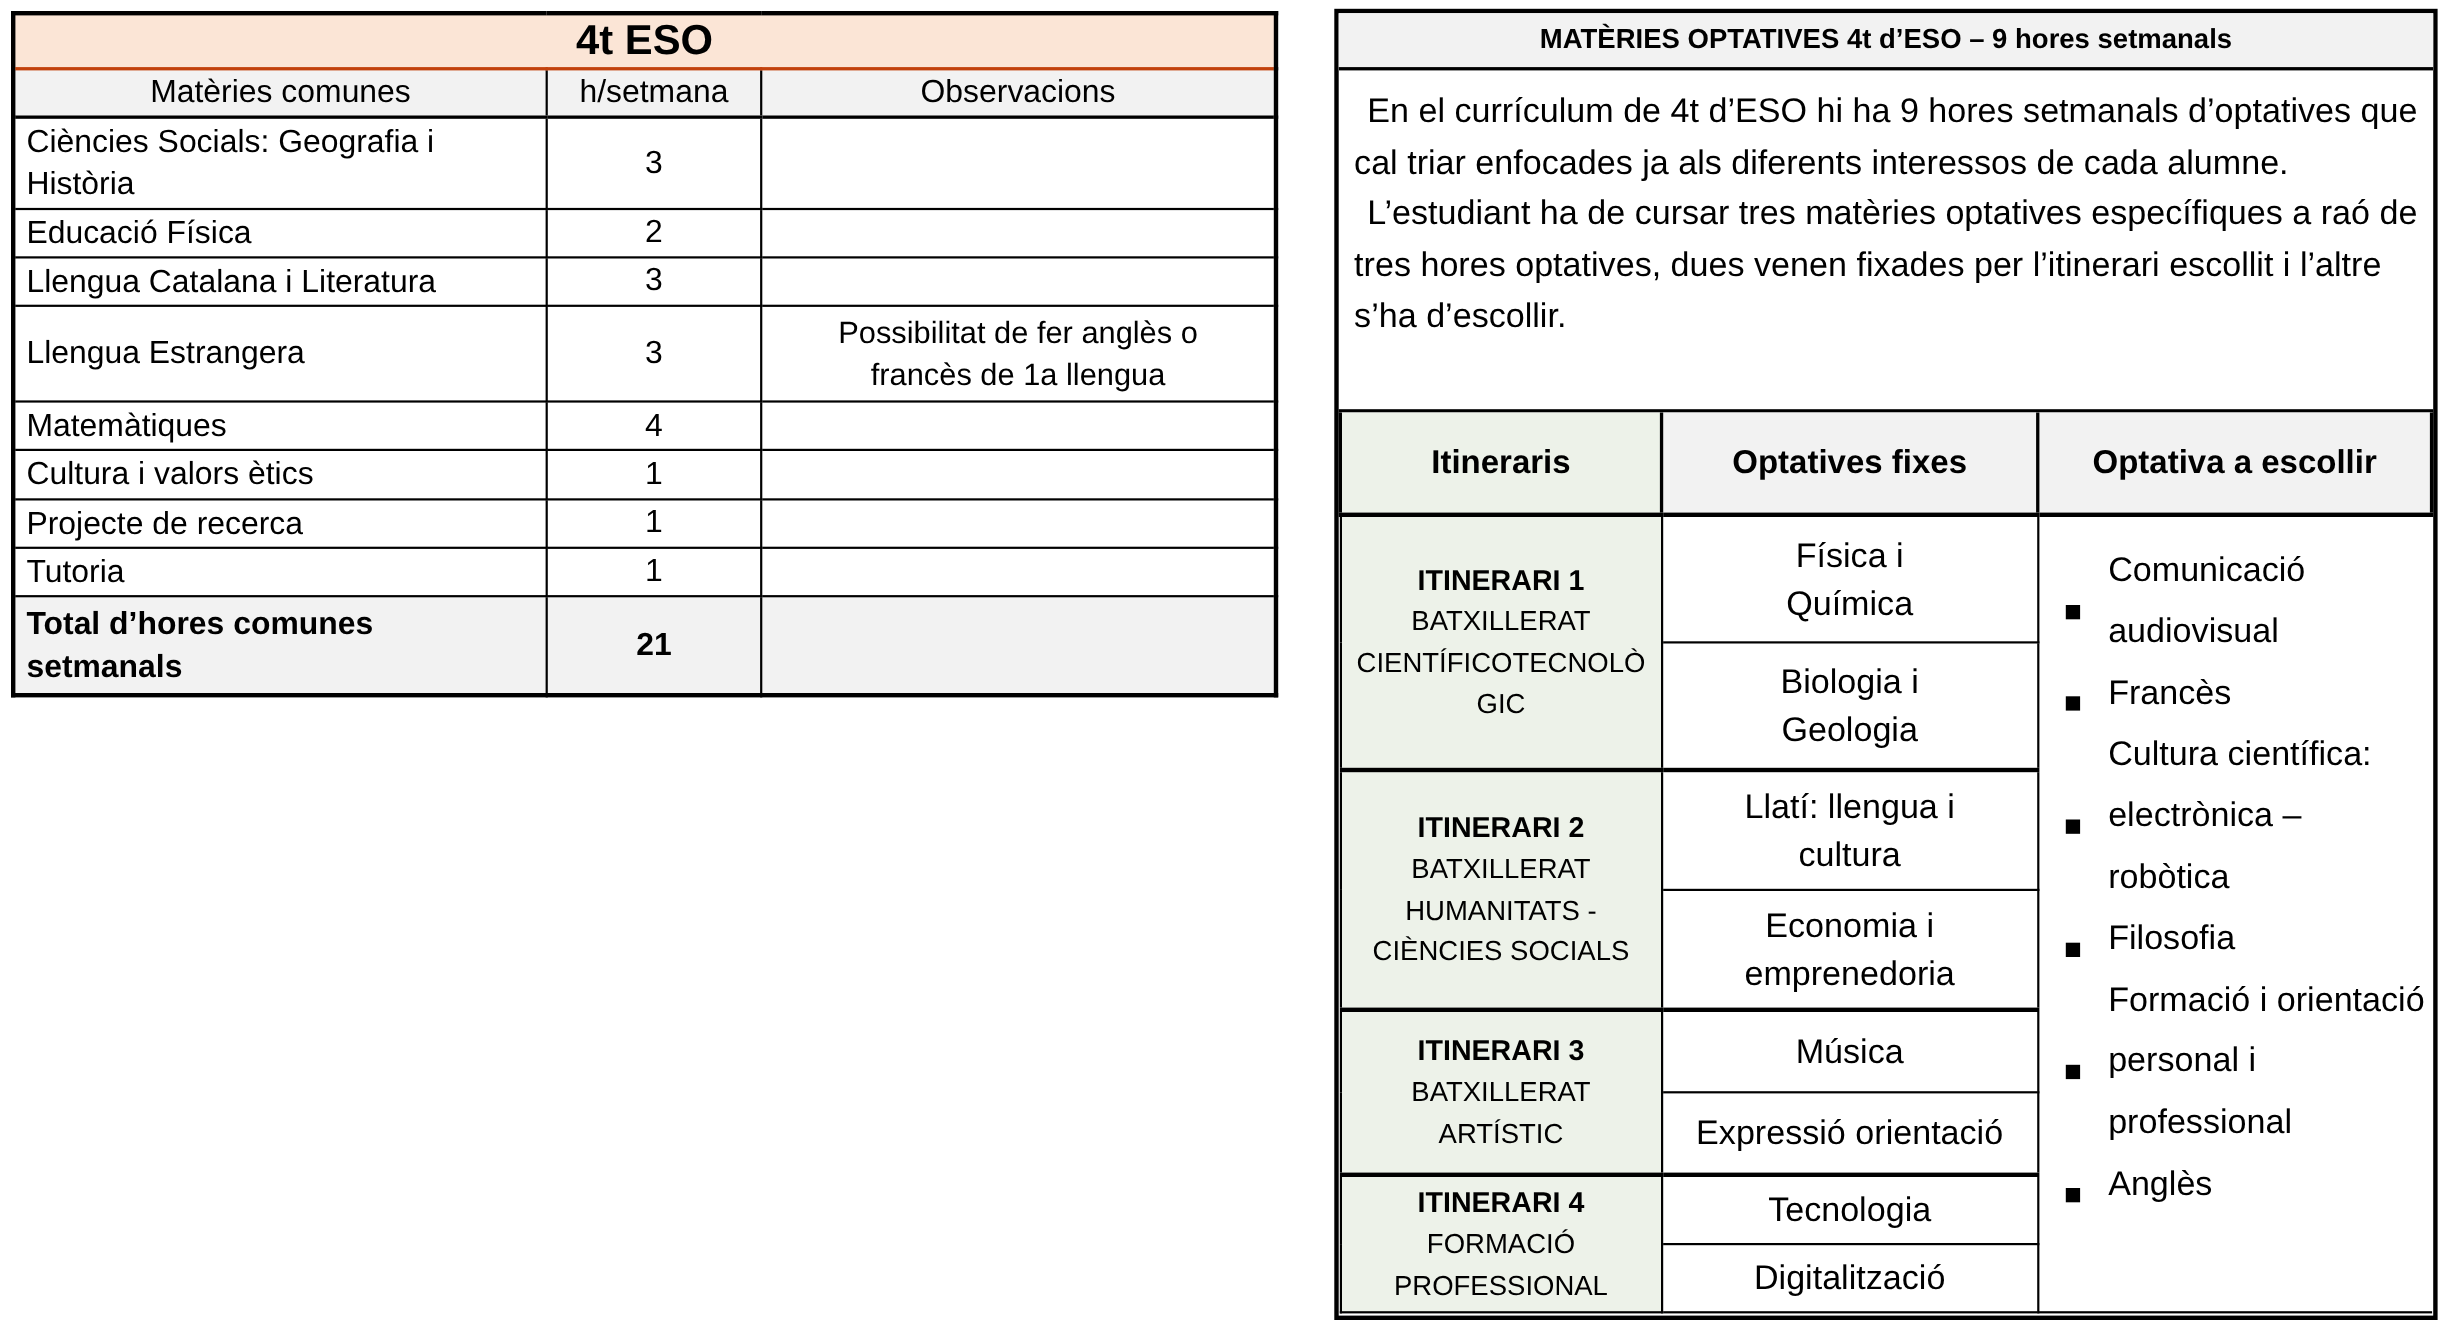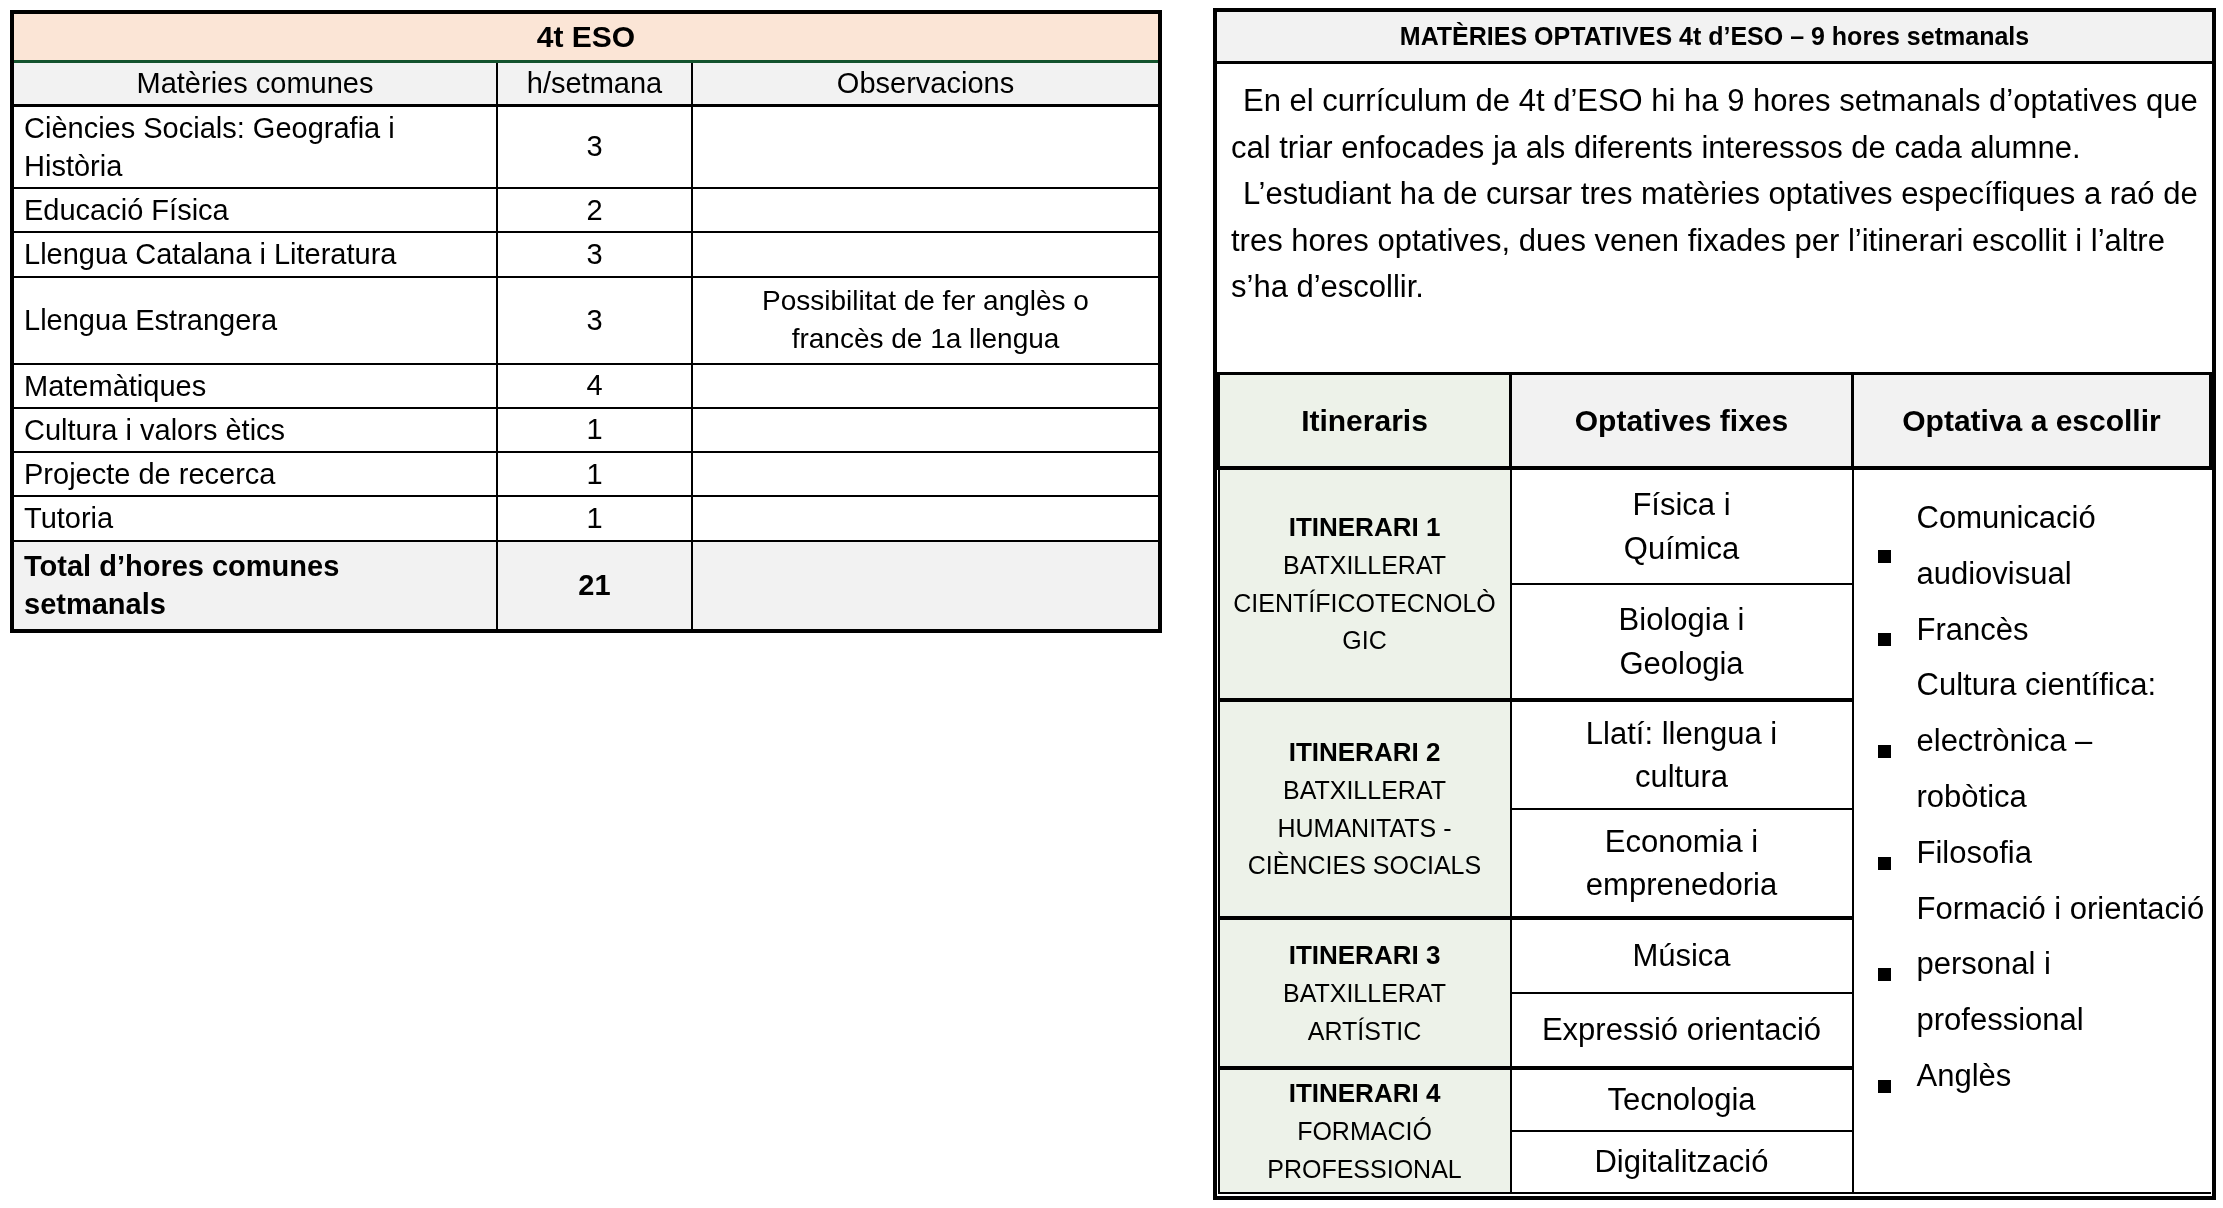--- a/index.html
+++ b/index.html
@@ -23,24 +23,24 @@
     border: 4px solid #000;
   }
   table.ltable th, table.ltable td {
     border: 2px solid #000;
     padding: 2px 10px;
     vertical-align: middle;
   }
   .ltable .title-row th {
     background: var(--peach);
     font-weight: bold;
-    font-size: 30px;
+    font-size: 38px;
     text-align: center;
     height: 49px;
-    border-bottom: 3px solid #14532d;
+    border-bottom: 3px solid #c2410c;
   }
   .ltable .head-row th {
     background: var(--gray);
     font-weight: normal;
     font-size: 29px;
     text-align: center;
     height: 44px;
     border-bottom: 3px solid #000;
   }
   .ltable td { font-size: 29px; }

